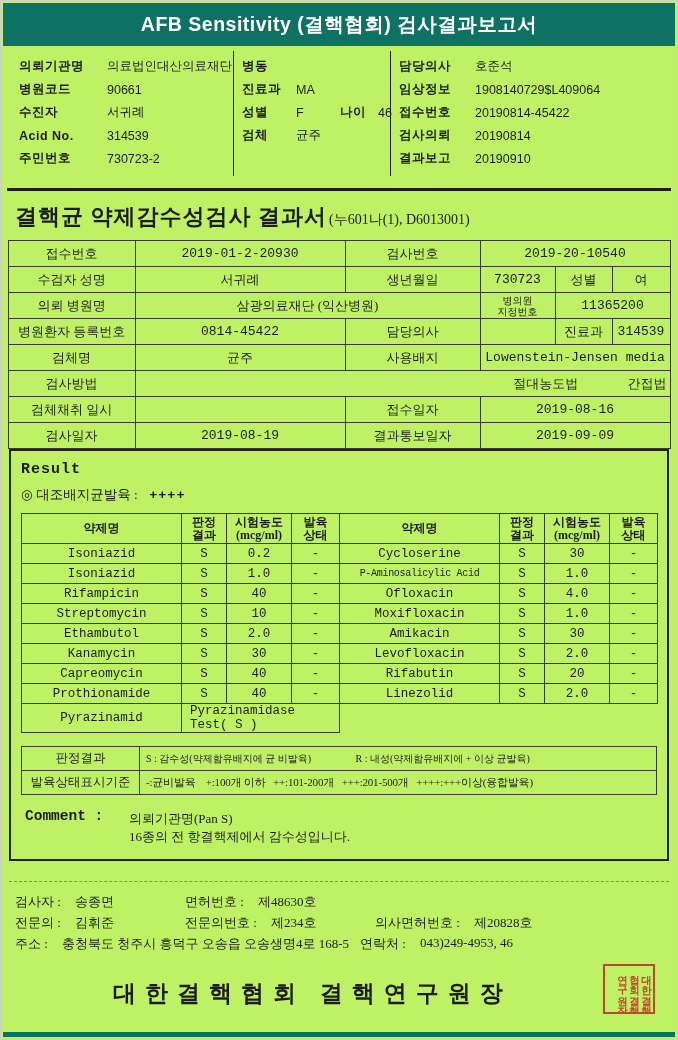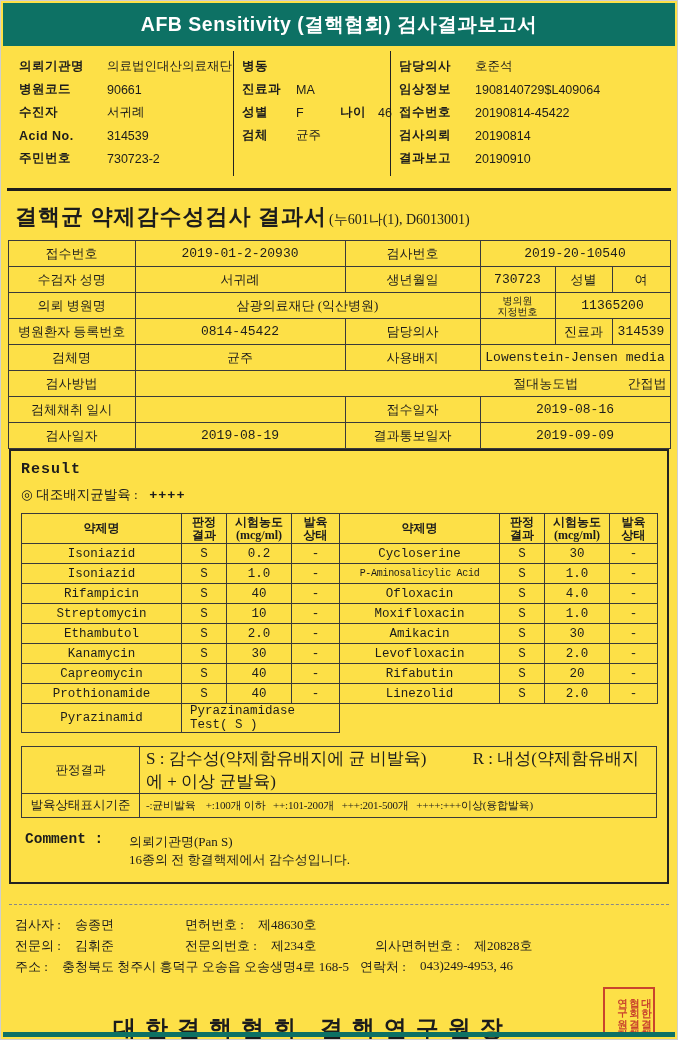--- a/index.html
+++ b/index.html
@@ -1,18 +1,18 @@
 <!DOCTYPE html>
 <html><head>
 <meta charset="utf-8">
 <style>
   *{box-sizing:border-box}
   html,body{margin:0;padding:0}
   body{background:#ffffff;font-family:"Liberation Serif","DejaVu Serif",serif;color:#1c1c1c}
-  .page{width:678px;height:1040px;position:relative;overflow:hidden;background:#fde047;border:1px solid #cfcfcf}
+  .page{width:678px;height:1040px;position:relative;overflow:hidden;background:#bef264;border:1px solid #cfcfcf}
   .mono{font-family:"Liberation Mono","DejaVu Sans Mono",monospace}
 
   .banner{margin:2px 2px 0;height:43px;background:#0d7164;display:flex;align-items:center;justify-content:center}
   .banner span{color:#fff;font-family:"Liberation Sans","DejaVu Sans",sans-serif;font-weight:bold;font-size:19.5px;letter-spacing:.5px}
 
   .patient-header{display:flex;margin:5px 14px 0;font-family:"Liberation Sans","DejaVu Sans",sans-serif;font-size:12.5px}
   .ph-col{padding:4px 0 6px}
   .ph-left{width:218px;padding-left:4px}
   .ph-mid{width:158px;border-left:1px solid #222;border-right:1px solid #222;padding-left:8px}
   .ph-right{flex:1;padding-left:8px}
@@ -45,39 +45,39 @@
 
   .drug-table{width:636px;margin:9px auto 0}
   .drug-table th,.drug-table td{border:1px solid #3a3a3a;text-align:center;overflow:hidden;padding:0 2px}
   .drug-table th{font-size:12px;height:30px;white-space:pre-line;line-height:13px;font-weight:bold}
   .drug-table td{height:20px;font-size:12.5px}
   .drug-table td.tight{font-size:10px;letter-spacing:-.3px}
   .drug-table td.pz-val{text-align:left;padding-left:8px}
   .drug-table td.open{border-top:none;border-right:none;border-bottom:none}
 
   .legend{width:636px;margin:13px auto 0}
-  .legend td{border:1px solid #3a3a3a;height:24px;font-size:17px;padding:0 6px;overflow:hidden}
+  .legend td{border:1px solid #3a3a3a;height:24px;font-size:10px;padding:0 6px;overflow:hidden}
   .legend td.lbl{text-align:center;font-size:12.5px;padding:0 2px}
   .legend td.val span + span{margin-left:42px}
   .legend td.pre{white-space:pre-wrap;font-size:11px;letter-spacing:-.2px}
 
   .comment{display:flex;margin-top:13px;padding-left:4px}
   .c-lbl{font-weight:bold;font-size:14.5px;width:104px;flex:none}
   .c-text{font-size:13px;line-height:18px;padding-top:2px}
 
   .doc-footer{margin:20px 8px 0;border-top:1px dashed #888;padding:9px 6px 0;font-size:13px}
   .f-row{display:flex;height:21px;align-items:center;white-space:nowrap}
   .pair{display:inline-flex;flex:none}
   .pair .l{margin-right:14px}
   .w170{width:170px}
   .w190{width:190px}
   .w345{width:345px}
 
   .org-row{position:relative;margin:10px 8px 0;height:52px}
-  .org-name{position:absolute;left:104px;top:26px;font-size:23px;font-weight:bold;letter-spacing:9px;white-space:nowrap}
+  .org-name{position:absolute;left:104px;top:14px;font-size:23px;font-weight:bold;letter-spacing:9px;white-space:nowrap}
   .seal{position:absolute;right:14px;top:0;width:52px;height:50px;border:2px solid #c5372b;color:#c5372b;font-size:10.5px;line-height:12px;font-weight:bold;padding:1px;writing-mode:vertical-rl;word-break:break-all;overflow:hidden;opacity:.92}
   .bottom-strip{position:absolute;left:2px;right:2px;bottom:2px;height:5px;background:#0d7164}
 </style>
 </head>
 <body>
 
 <div class="page">
 
   <header class="banner">
     <span>AFB Sensitivity (결핵협회) 검사결과보고서</span>

